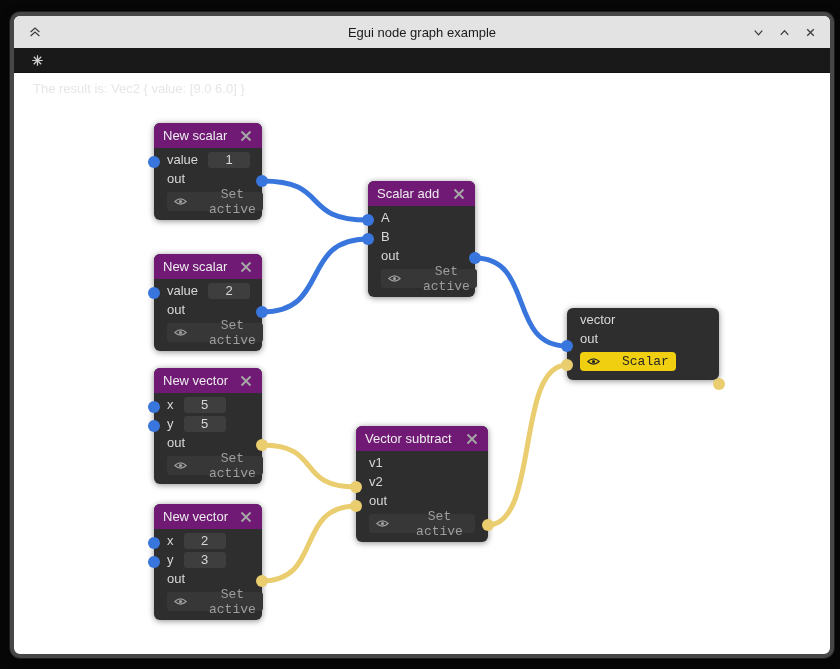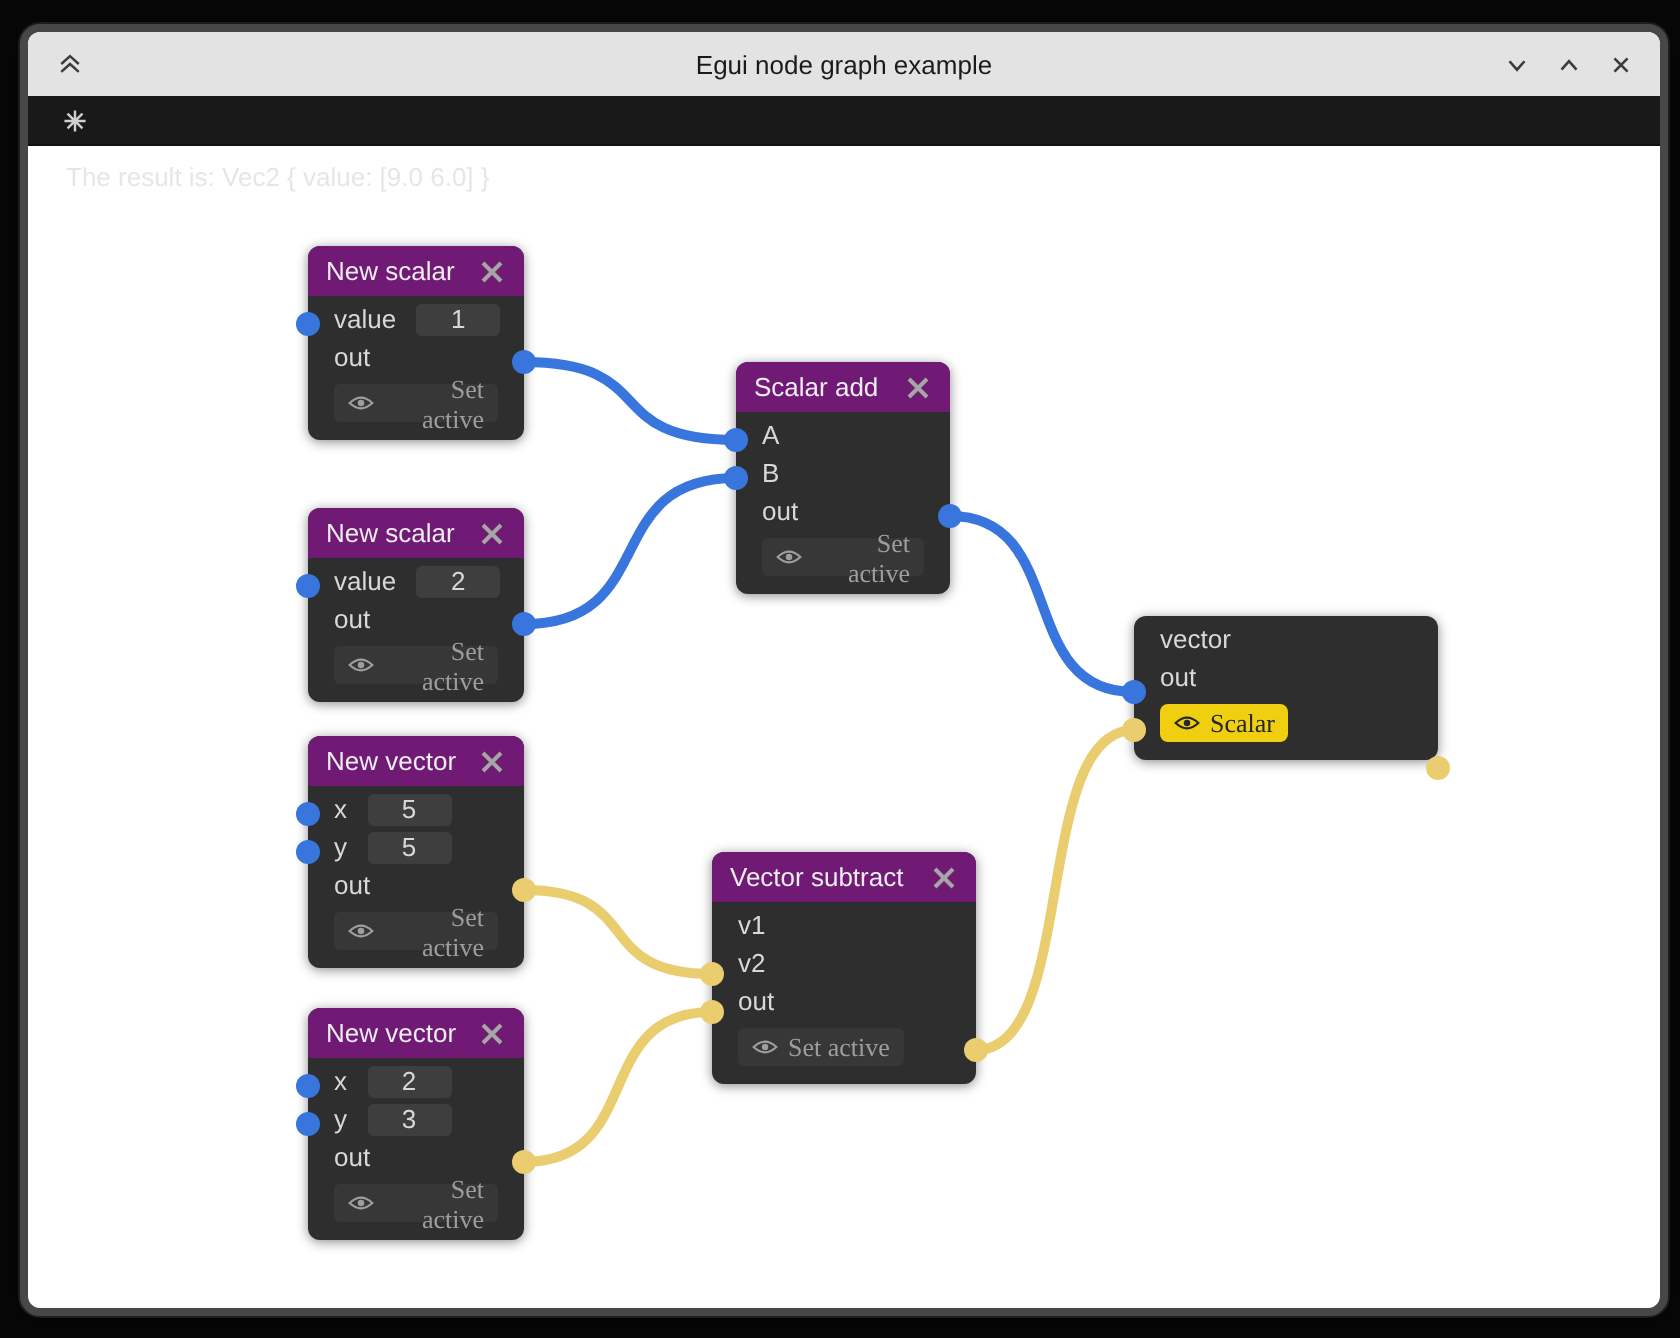--- a/index.html
+++ b/index.html
@@ -32,23 +32,23 @@
     box-shadow:0 1px 6px rgba(0,0,0,.45);z-index:1;}
   .node-header{background:#701a75;border-radius:6px 6px 0 0;padding:5px 9px;
     display:flex;justify-content:space-between;align-items:center;gap:8px;}
   .node-title{font-size:13px;line-height:15px;color:#ededed;white-space:nowrap;}
   .node-close{display:flex;align-items:center;justify-content:center;width:14px;height:14px;}
   .node-close svg{stroke:#a6a6a6;stroke-width:2;fill:none;}
   .node-body{padding:4px 13px 9px;}
   .row{height:19px;display:flex;align-items:flex-start;font-size:13px;color:#d8d8d8;}
   .vbox{background:#3e3e3e;border-radius:3px;margin-left:10px;min-width:30px;height:16px;
     line-height:16px;text-align:center;padding:0 6px;font-size:13px;color:#d8d8d8;}
-  .btn-active{display:inline-flex;align-items:center;gap:5px;margin-top:2px;height:19px;
+  .btn-active{display:inline-flex;align-items:center;gap:22px;margin-top:2px;height:19px;
     background:#373737;color:#9e9e9e;border:none;border-radius:3px;padding:2px 7px;
-    font-size:13px;font-family:Liberation Serif, serif;line-height:15px;text-align:right;}
+    font-size:13px;font-family:Liberation Mono, monospace;line-height:15px;}
   .btn-active svg{flex:none;}
   .btn-active.on{background:#efcf10;color:#262626;border-radius:4px;font-weight:400;}
 
   #wires-svg{position:absolute;left:0;top:0;z-index:2;pointer-events:none;}
   .port{position:absolute;width:12px;height:12px;border-radius:50%;z-index:3;}
 </style>
 </head>
 <body>
 
 <div class="stage">

